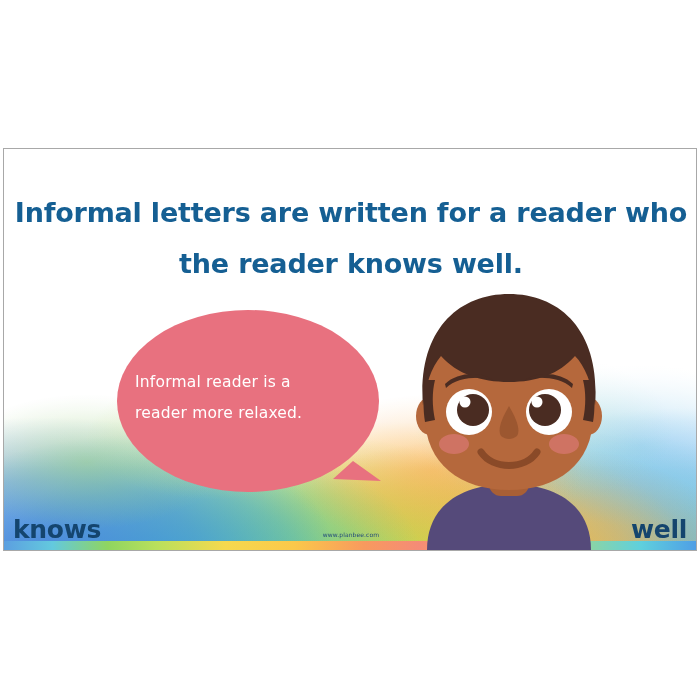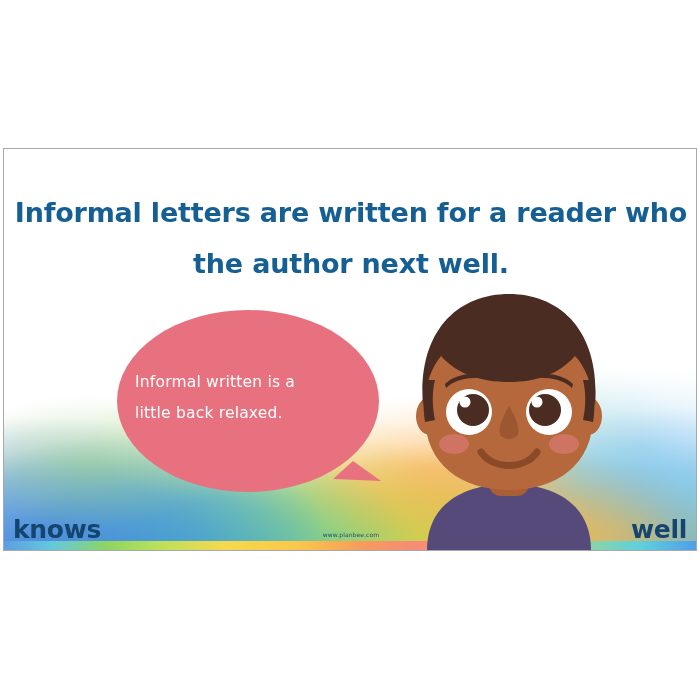--- a/index.html
+++ b/index.html
@@ -186,21 +186,21 @@
 
     <div class="wash">
       <div class="wash-layer wash-a"></div>
       <div class="wash-layer wash-b"></div>
       <div class="wash-layer wash-fade"></div>
       <div class="wash-strip"></div>
     </div>
 
     <div id="heading">
       <span class="hline">Informal letters are written for a reader who</span>
-      <span class="hline">the author next well.</span>
+      <span class="hline">the reader knows well.</span>
     </div>
 
     <div id="character">
       <svg viewBox="0 0 220 262" xmlns="http://www.w3.org/2000/svg">
 
         <path d="M 28 262 C 28 218 62 196 110 196 C 158 196 192 218 192 262 Z" fill="#554a7a"></path>
 
         <rect x="90" y="168" width="40" height="40" rx="12" fill="#a85f35"></rect>
 
         <ellipse cx="31" cy="128" rx="14" ry="19" fill="#b5683c"></ellipse>
@@ -236,22 +236,22 @@
         <path d="M 82 164 C 94 182 126 182 138 164" stroke="#8a4a28" stroke-width="7" fill="none" stroke-linecap="round"></path>
       </svg>
     </div>
 
     <div id="bubble">
       <svg class="bubble-svg" viewBox="0 0 264 190" xmlns="http://www.w3.org/2000/svg">
         <path d="M 236 152 L 264 172 L 216 170 Z" fill="#e8717f"></path>
         <ellipse cx="131" cy="92" rx="131" ry="91" fill="#e8717f"></ellipse>
       </svg>
       <div id="bubble-text">
-        <span class="bline">Informal written is a</span>
-        <span class="bline">little back relaxed.</span>
+        <span class="bline">Informal reader is a</span>
+        <span class="bline">reader more relaxed.</span>
       </div>
     </div>
 
     <div id="watermark">www.planbee.com</div>
 
     <div id="back-button" class="navbtn">knows</div>
     <div id="next-button" class="navbtn">well</div>
 
   </div>
 </div>

